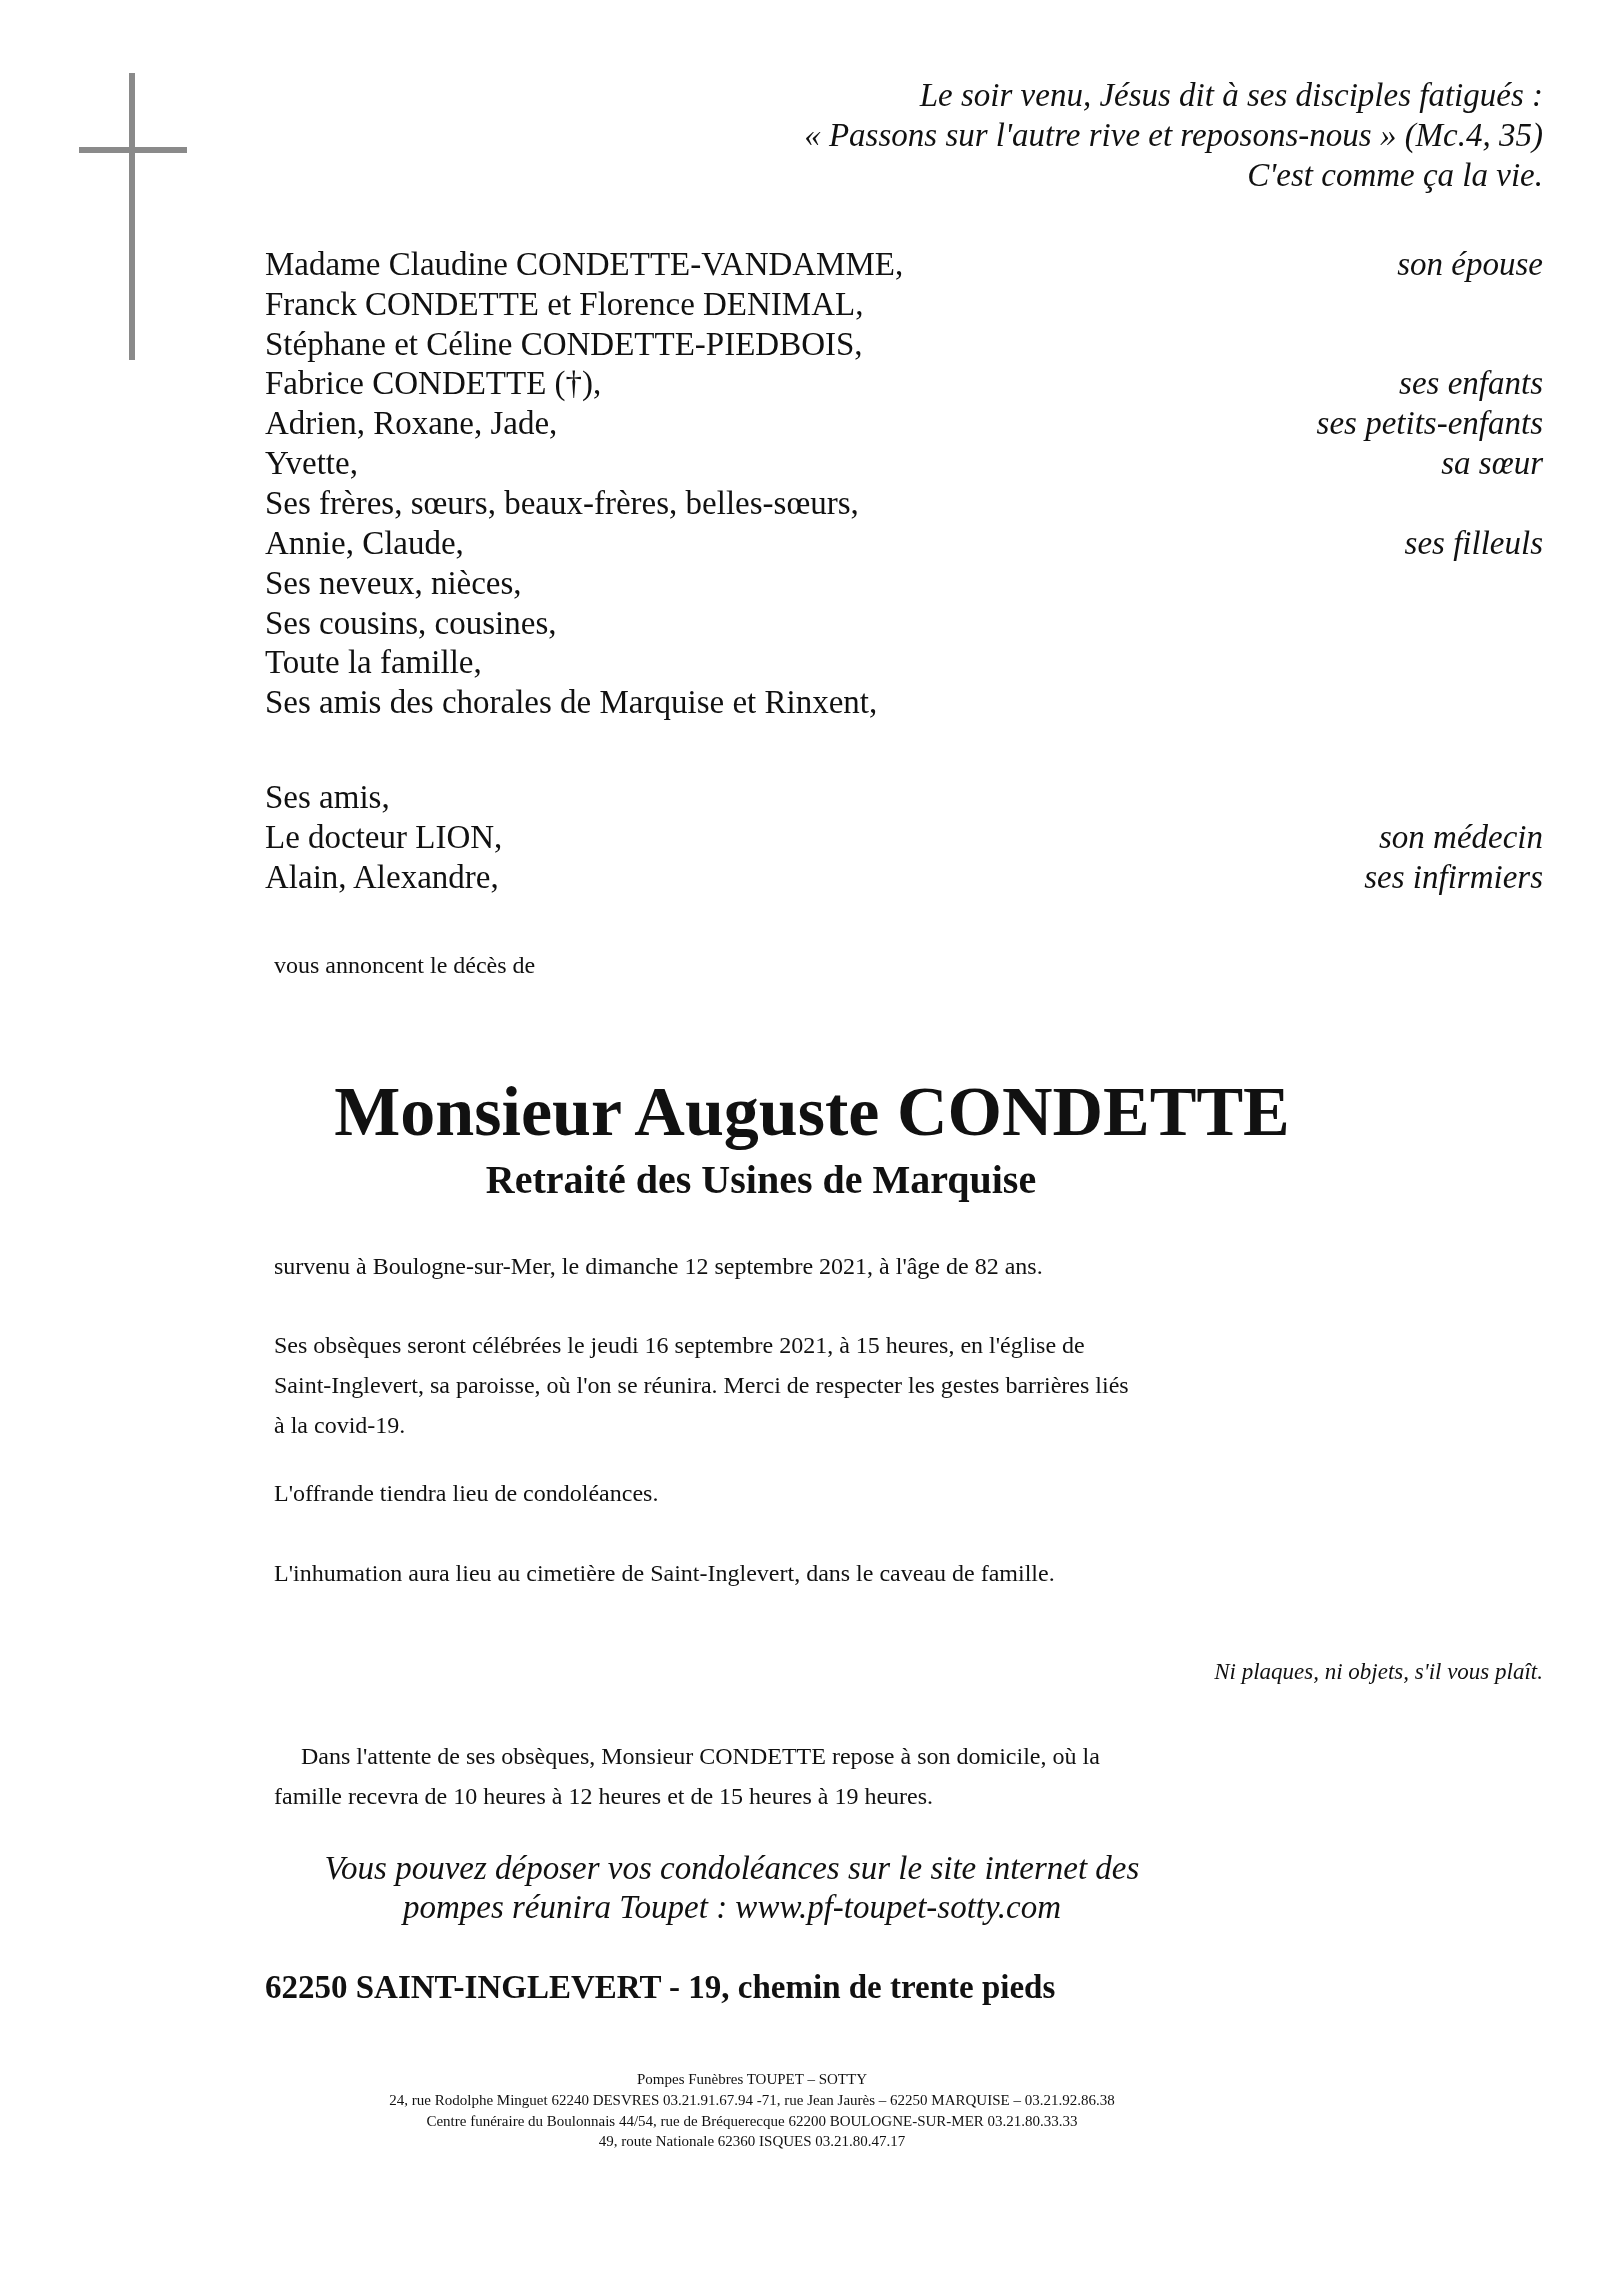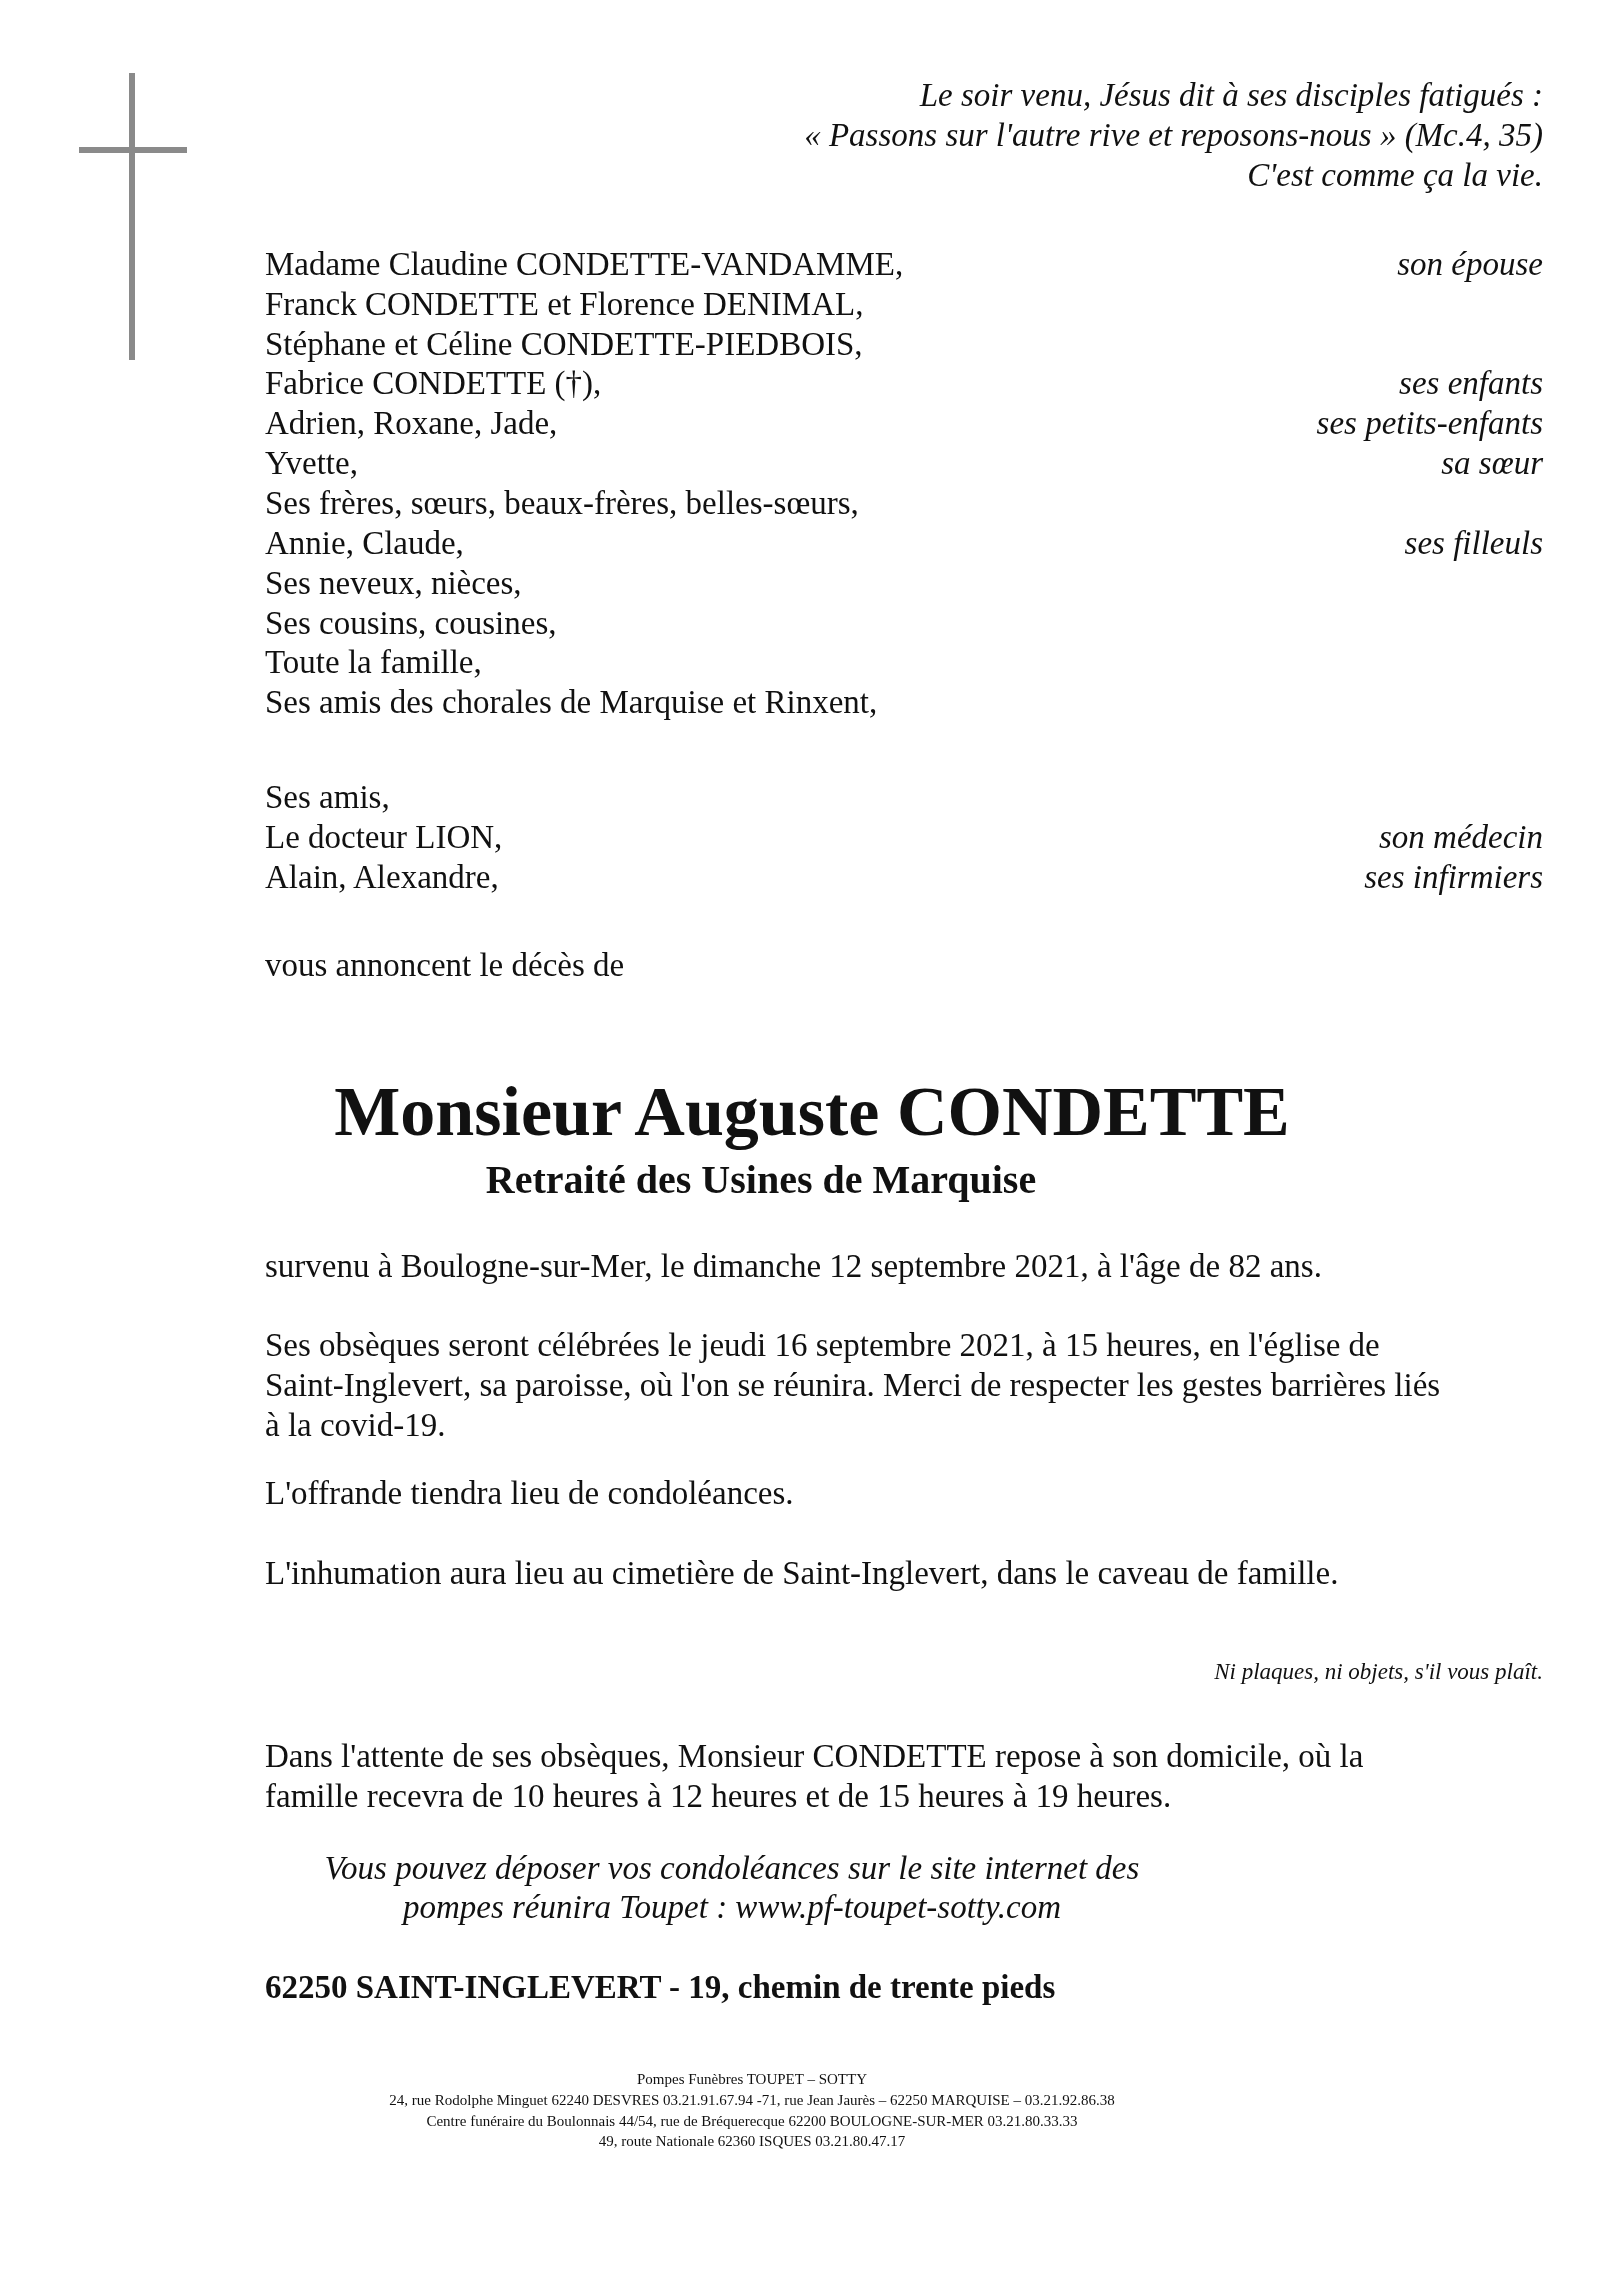--- a/index.html
+++ b/index.html
@@ -72,22 +72,22 @@
       left: 0; width: 1522px;
       text-align: center;
       font-weight: bold;
       font-size: 40px;
       line-height: 48px;
       white-space: nowrap;
     }
 
     .para {
       position: absolute;
-      left: 265px;
-      font-size: 33px;
+      left: 274px;
+      font-size: 24px;
       line-height: 40px;
       white-space: nowrap;
     }
     .para-right-italic {
       position: absolute;
       right: 81px;
       font-size: 23px;
       line-height: 40px;
       font-style: italic;
       white-space: nowrap;
@@ -181,21 +181,21 @@
   <div class="para" style="top:1365px;">Saint-Inglevert, sa paroisse, où l'on se réunira. Merci de respecter les gestes barrières liés</div>
   <div class="para" style="top:1405px;">à la covid-19.</div>
 </div>
 
 <div class="para" style="top:1473px;">L'offrande tiendra lieu de condoléances.</div>
 <div class="para" style="top:1553px;">L'inhumation aura lieu au cimetière de Saint-Inglevert, dans le caveau de famille.</div>
 
 <div class="para-right-italic" style="top:1652px;">Ni plaques, ni objets, s'il vous plaît.</div>
 
 <div>
-  <div class="para" style="top:1736px;">Dans l'attente de ses obsèques, Monsieur CONDETTE repose à son domicile, où la</div>
+  <div class="para" style="top:1736px;margin-left:27px;">Dans l'attente de ses obsèques, Monsieur CONDETTE repose à son domicile, où la</div>
   <div class="para" style="top:1776px;">famille recevra de 10 heures à 12 heures et de 15 heures à 19 heures.</div>
 </div>
 
 <div>
   <div class="center-italic" style="top:1848px;">Vous pouvez déposer vos condoléances sur le site internet des</div>
   <div class="center-italic" style="top:1887px;">pompes réunira Toupet : www.pf-toupet-sotty.com</div>
 </div>
 
 <div class="address" style="top:1967px;">62250 SAINT-INGLEVERT - 19, chemin de trente pieds</div>
 

